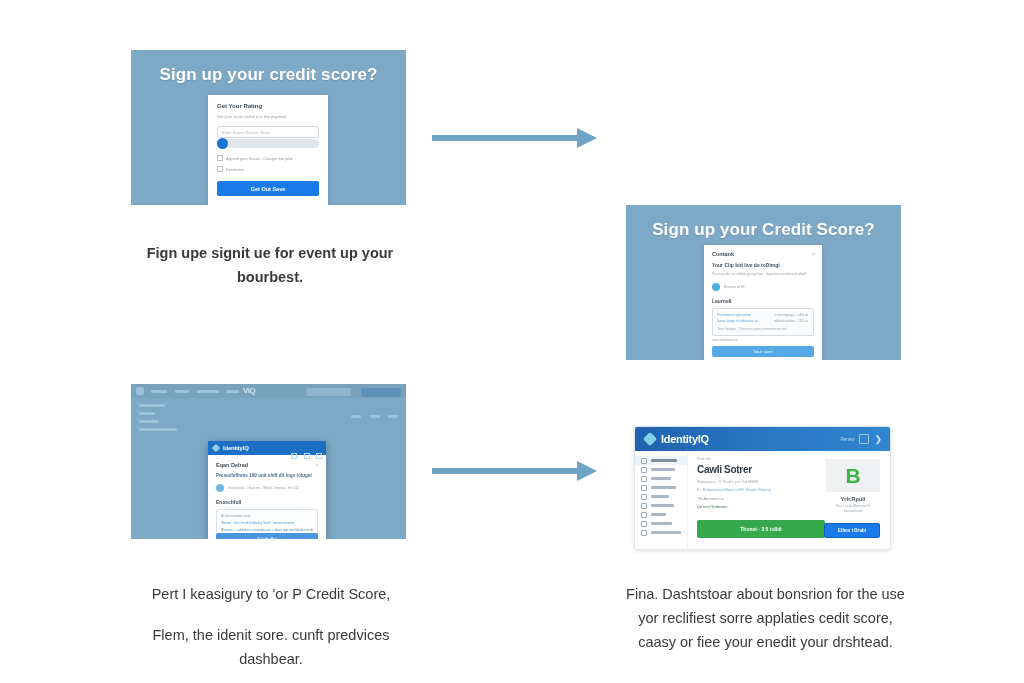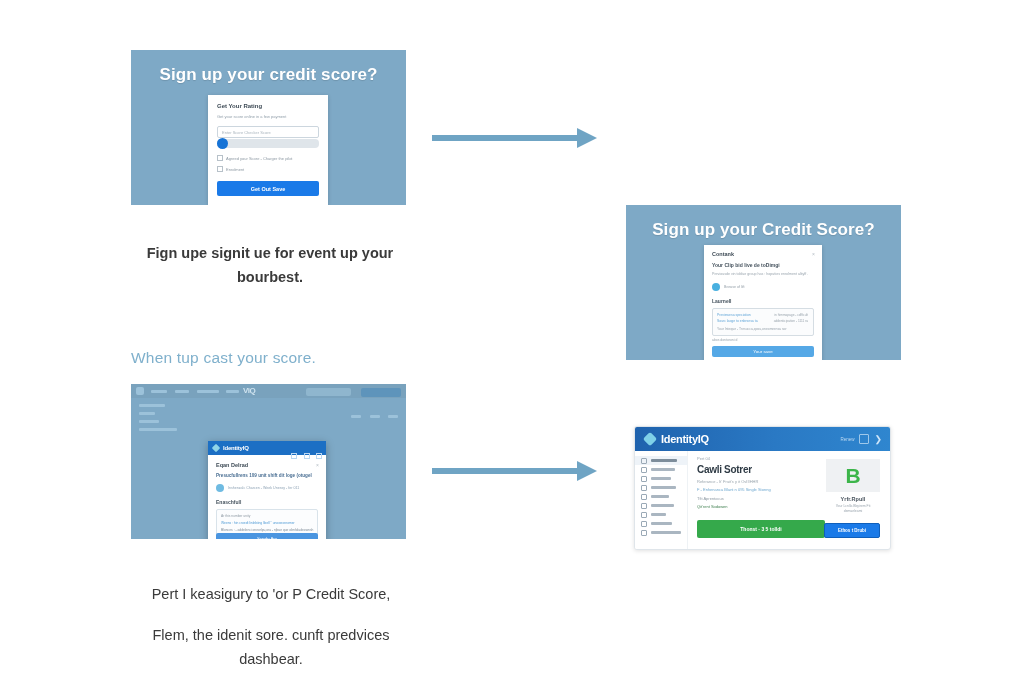--- a/index.html
+++ b/index.html
@@ -243,21 +243,20 @@
       </div>
       <div class="c2-opt">abos  dontoroni d</div>
       <div class="c2-ck">
         <i></i><span>Notre cunft</span><u></u>
       </div>
       <div class="c2-btn">Your save</div>
     </div>
   </div>
 
 
-  <div class="sect" style="left:131px;top:331px;">When tup cast your score.</div>
 
   <div class="cell" style="left:131px;top:366px;width:275px;height:155px;">
     <div class="browser">
       <div class="bw-page"></div>
 
       <div class="bw-nav">
         <div class="bw-logo"></div>
         <div class="bw-ni" style="left:20px;width:16px;"></div>
         <div class="bw-ni" style="left:44px;width:14px;"></div>
         <div class="bw-ni" style="left:66px;width:22px;"></div>
@@ -382,14 +381,15 @@
           </div>
           <div class="dh-sc-t">Yrfr.Rpull</div>
           <div class="dh-sc-s">Your Lcnlla Bbyirem  Fit demaeleami</div>
         </div>
         <div class="dh-blue">Ethos  t  Drubi</div>
       </div>
 
     </div>
   </div>
 
+  <div class="cap" style="left:618px;top:565px;width:295px;">Fina. Dashtstoar about bonsrion for the use yor reclifiest sorre applaties cedit score, caasy or fiee your enedit your drshtead.</div>
 
 </div>
 
 </body></html>

